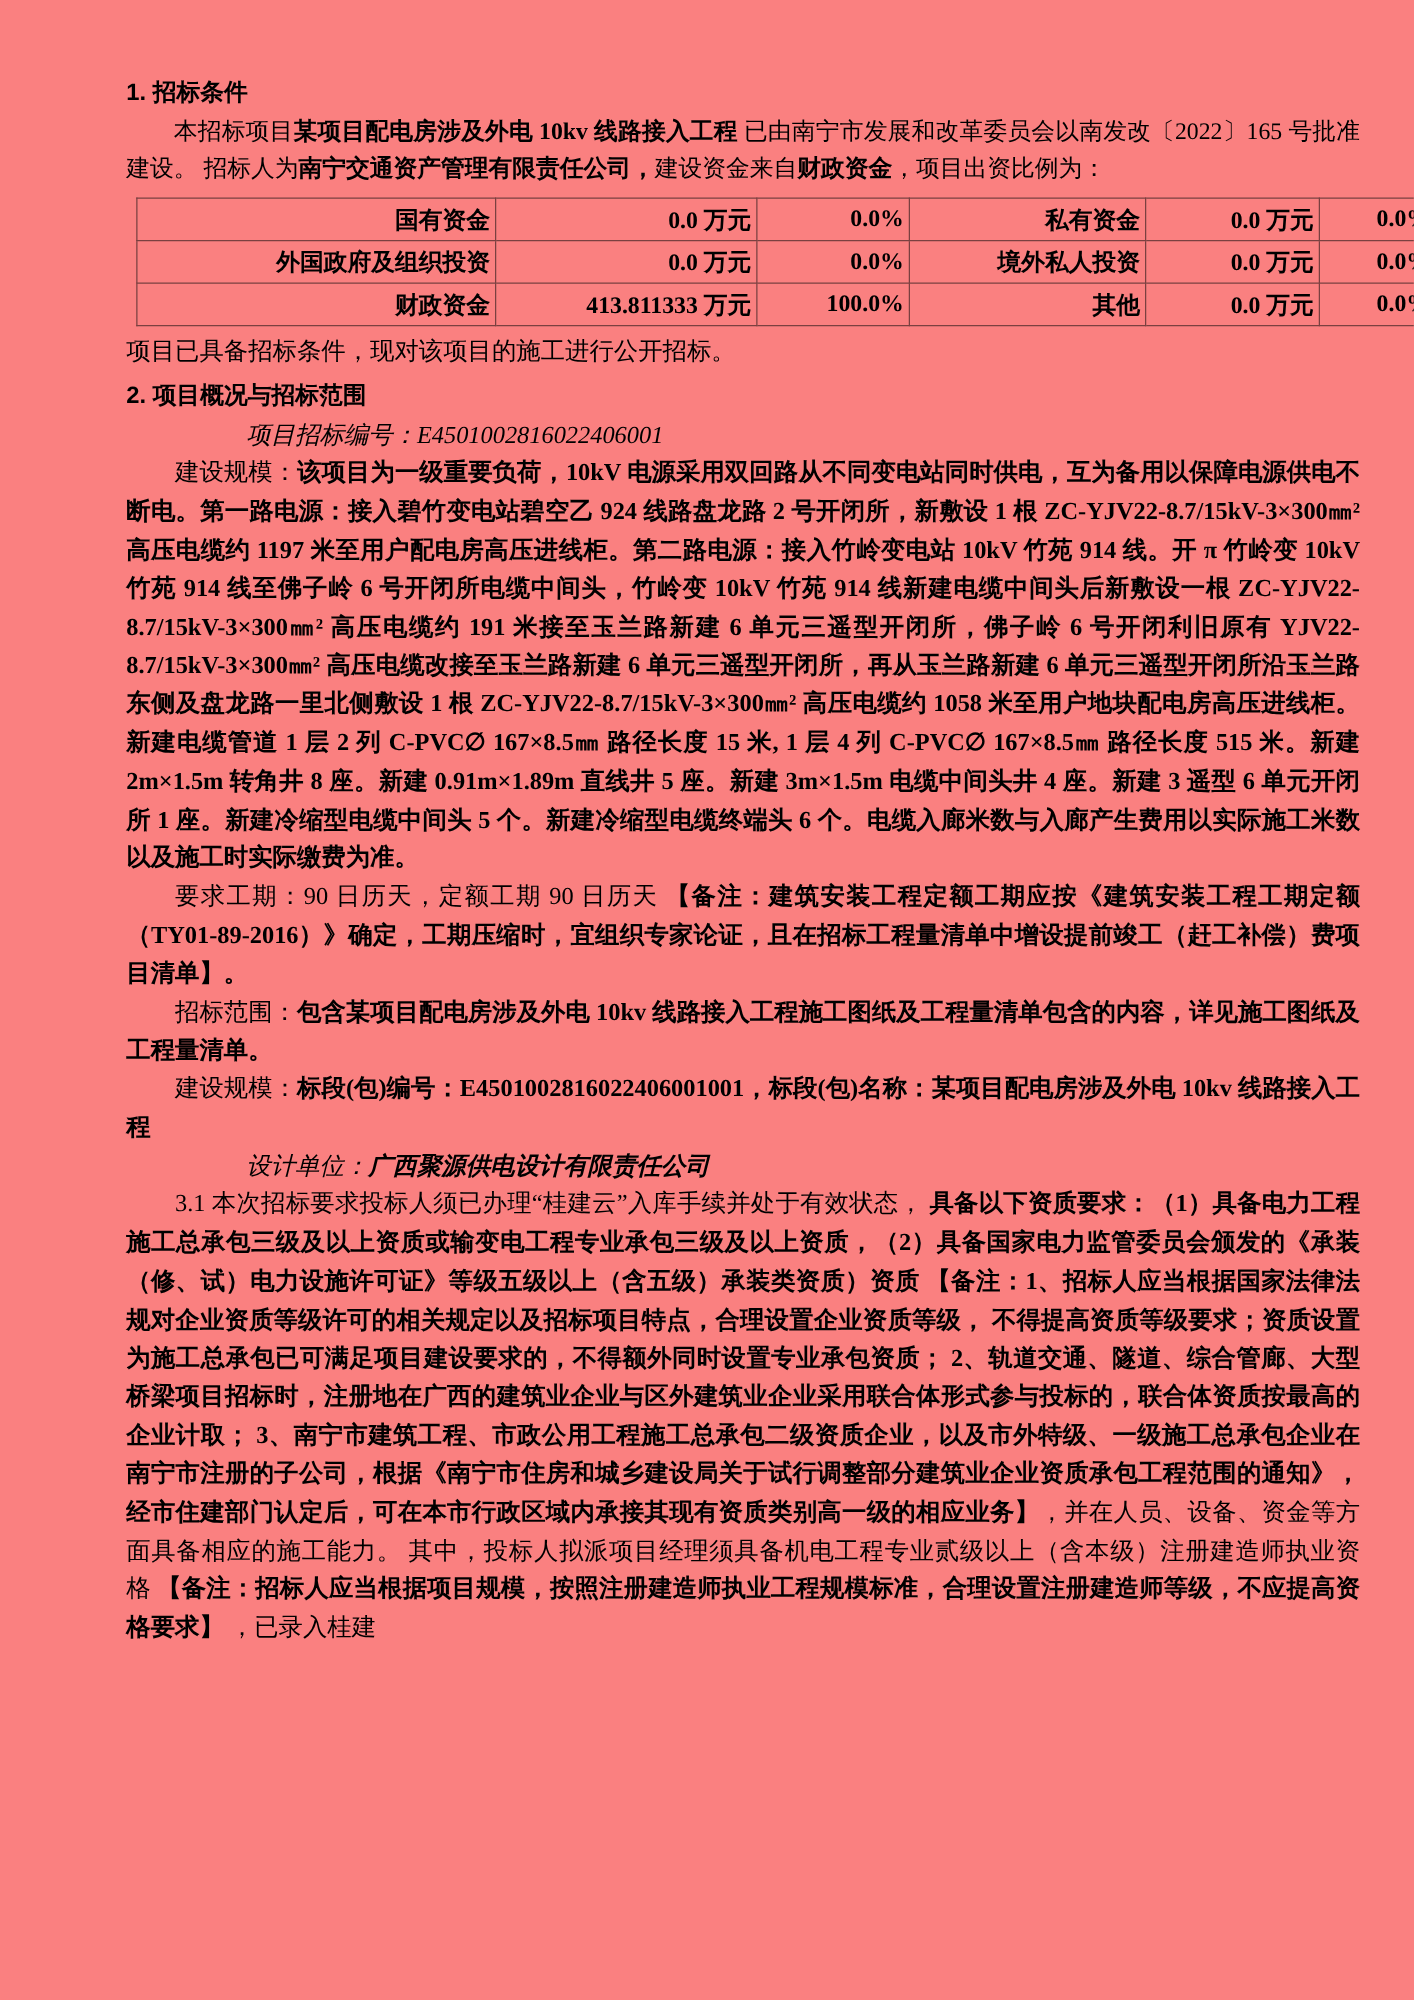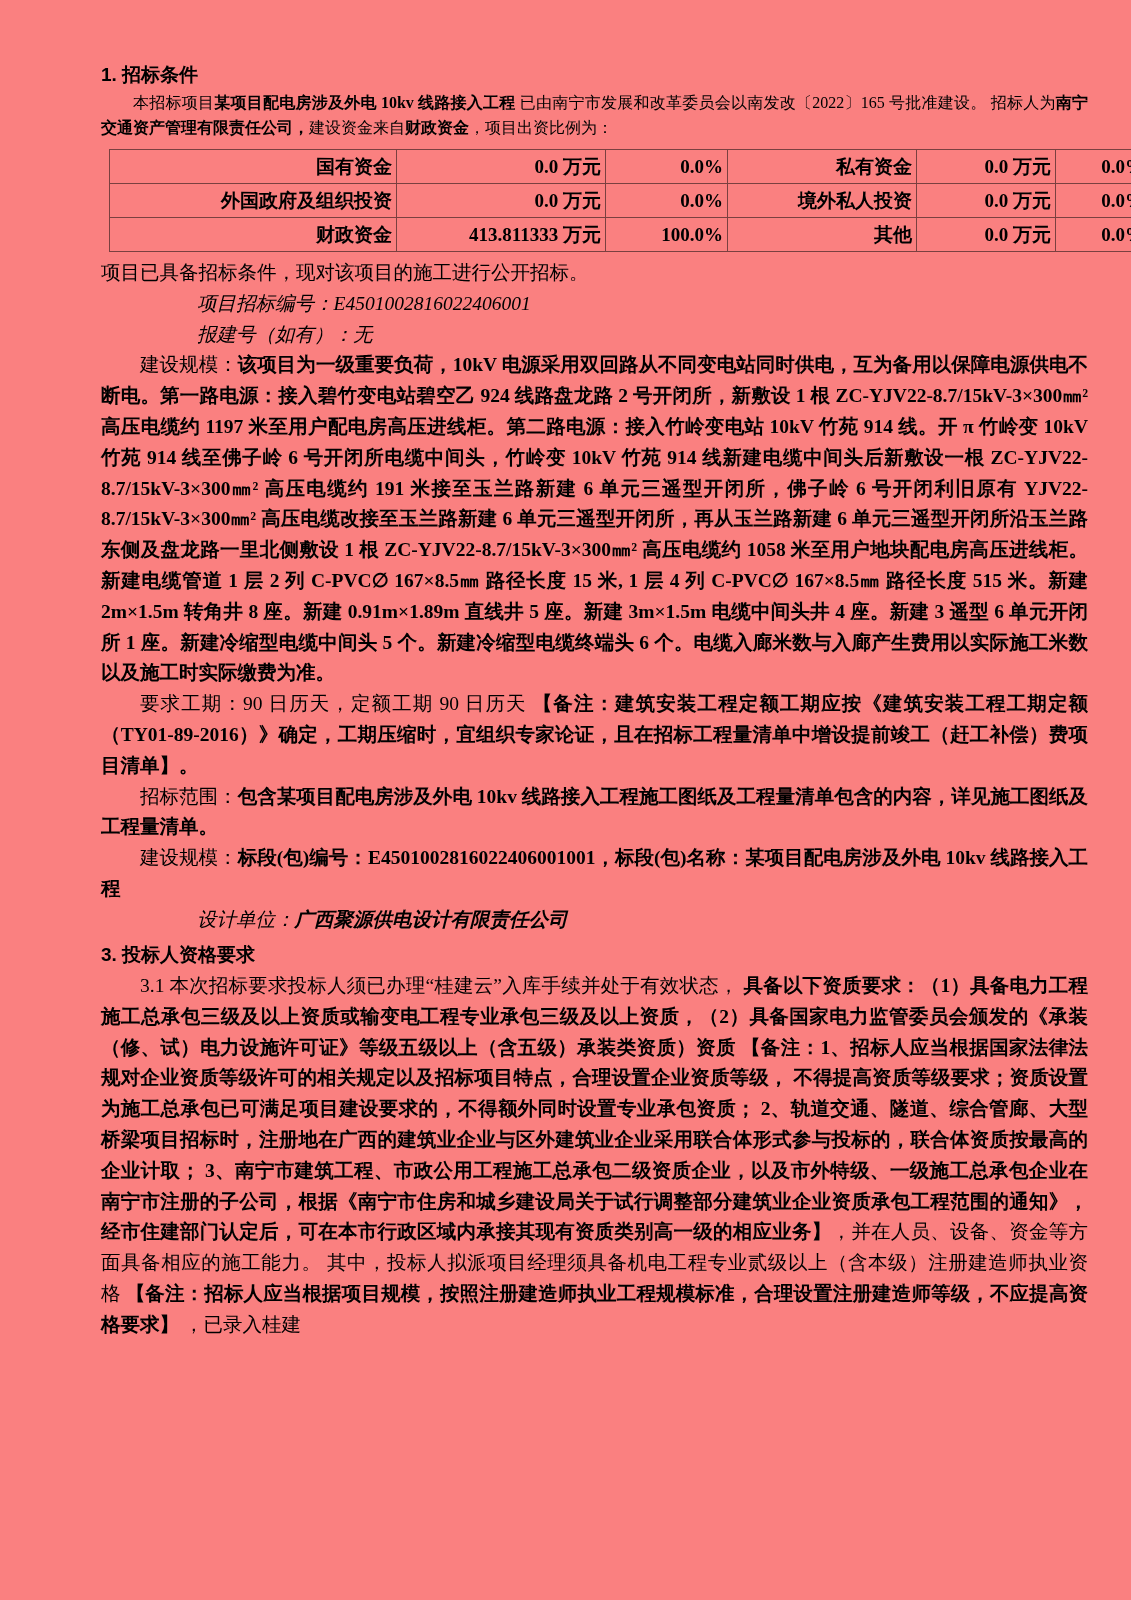--- a/index.html
+++ b/index.html
@@ -22,21 +22,21 @@
   }
   .sec-head {
     font-family: "Liberation Sans", sans-serif;
     font-weight: bold;
     font-size: 19px;
     line-height: 1.55;
     margin: 4px 0 2px 0;
   }
   p {
     margin: 0;
-    font-size: 16px;
+    font-size: 19px;
     line-height: 1.55;
     text-align: justify;
     text-justify: inter-ideograph;
   }
   .indent2 {
     text-indent: 2em;
   }
   .indent-block {
     margin-left: 96px;
     font-style: italic;
@@ -110,28 +110,26 @@
         <td class="c3">100.0%</td>
         <td class="c4">其他</td>
         <td class="c5">0.0 万元</td>
         <td class="c6">0.0%</td>
       </tr>
     </tbody>
   </table>
 
   <p class="body-text">项目已具备招标条件，现对该项目的施工进行公开招标。</p>
 
+  <div class="sec-head">2. 项目概况与招标范围</div>
 
   <p class="body-text indent-block">
     <span>项目招标编号：</span><span class="lat">E4501002816022406001</span>
   </p>
 
-  <p class="body-text indent-block">
-    <span>报建号（如有）：</span><span>无</span>
-  </p>
 
 
   <p class="body-text indent2">
     <span>建设规模：</span><span class="b">该项目为一级重要负荷，10kV 电源采用双回路从不同变电站同时供电，互为备用以保障电源供电不断电。第一路电源：接入碧竹变电站碧空乙 924 线路盘龙路 2 号开闭所，新敷设 1 根 ZC-YJV22-8.7/15kV-3×300㎜² 高压电缆约 1197 米至用户配电房高压进线柜。第二路电源：接入竹岭变电站 10kV 竹苑 914 线。开 π 竹岭变 10kV 竹苑 914 线至佛子岭 6 号开闭所电缆中间头，竹岭变 10kV 竹苑 914 线新建电缆中间头后新敷设一根 ZC-YJV22-8.7/15kV-3×300㎜² 高压电缆约 191 米接至玉兰路新建 6 单元三遥型开闭所，佛子岭 6 号开闭利旧原有 YJV22-8.7/15kV-3×300㎜² 高压电缆改接至玉兰路新建 6 单元三遥型开闭所，再从玉兰路新建 6 单元三遥型开闭所沿玉兰路东侧及盘龙路一里北侧敷设 1 根 ZC-YJV22-8.7/15kV-3×300㎜² 高压电缆约 1058 米至用户地块配电房高压进线柜。新建电缆管道 1 层 2 列 C-PVC∅ 167×8.5㎜ 路径长度 15 米, 1 层 4 列 C-PVC∅ 167×8.5㎜ 路径长度 515 米。新建 2m×1.5m 转角井 8 座。新建 0.91m×1.89m 直线井 5 座。新建 3m×1.5m 电缆中间头井 4 座。新建 3 遥型 6 单元开闭所 1 座。新建冷缩型电缆中间头 5 个。新建冷缩型电缆终端头 6 个。电缆入廊米数与入廊产生费用以实际施工米数以及施工时实际缴费为准。</span>
   </p>
 
 
   <p class="body-text indent2">
     <span>要求工期：</span><span>90 日历天，定额工期 90 日历天</span>&nbsp;<span class="b">【备注：建筑安装工程定额工期应按《建筑安装工程工期定额（TY01-89-2016）》确定，工期压缩时，宜组织专家论证，且在招标工程量清单中增设提前竣工（赶工补偿）费项目清单】。</span>
   </p>
@@ -142,19 +140,18 @@
 
   <p class="body-text indent2">
     <span>建设规模：</span><span class="b">标段(包)编号：E4501002816022406001001，标段(包)名称：某项目配电房涉及外电 10kv 线路接入工程</span>
   </p>
 
   <p class="body-text indent-block">
     <span>设计单位：</span><span class="b">广西聚源供电设计有限责任公司</span>
   </p>
 
 
-  <div class="sec-head">3. 投标人资格要求</div>
 
   <p class="body-text indent2">
     <span class="lat">3.1</span>&nbsp;<span>本次招标要求投标人须已办理“桂建云”入库手续并处于有效状态，</span>&nbsp;<span class="b">具备以下资质要求：（1）具备电力工程施工总承包三级及以上资质或输变电工程专业承包三级及以上资质，（2）具备国家电力监管委员会颁发的《承装（修、试）电力设施许可证》等级五级以上（含五级）承装类资质）资质</span>&nbsp;<span class="b">【备注：1、招标人应当根据国家法律法规对企业资质等级许可的相关规定以及招标项目特点，合理设置企业资质等级， 不得提高资质等级要求；资质设置为施工总承包已可满足项目建设要求的，不得额外同时设置专业承包资质； 2、轨道交通、隧道、综合管廊、大型桥梁项目招标时，注册地在广西的建筑业企业与区外建筑业企业采用联合体形式参与投标的，联合体资质按最高的企业计取； 3、南宁市建筑工程、市政公用工程施工总承包二级资质企业，以及市外特级、一级施工总承包企业在南宁市注册的子公司，根据《南宁市住房和城乡建设局关于试行调整部分建筑业企业资质承包工程范围的通知》，经市住建部门认定后，可在本市行政区域内承接其现有资质类别高一级的相应业务】</span><span>，并在人员、设备、资金等方面具备相应的施工能力。 其中，投标人拟派项目经理须具备机电工程专业贰级以上（含本级）注册建造师执业资格</span>&nbsp;<span class="b">【备注：招标人应当根据项目规模，按照注册建造师执业工程规模标准，合理设置注册建造师等级，不应提高资格要求】</span>&nbsp;<span>，已录入桂建</span>
   </p>
 
 </div>
 
 </body></html>

